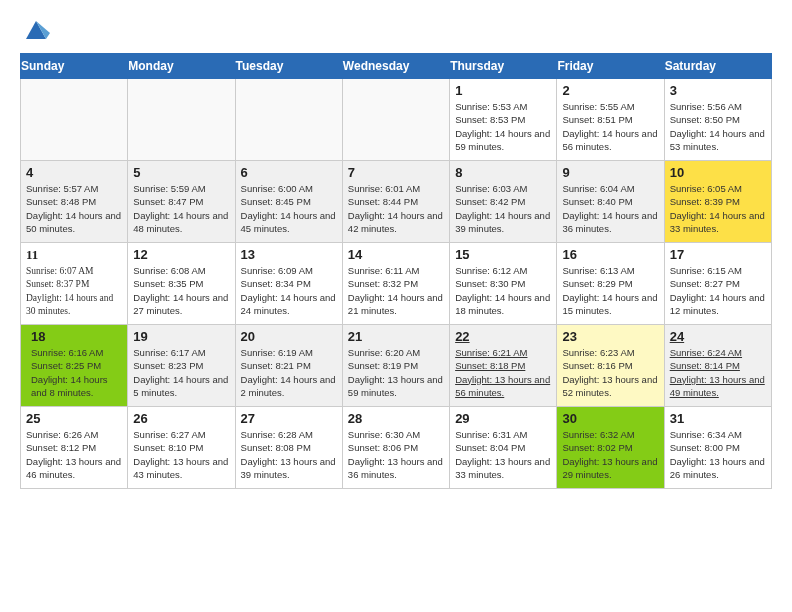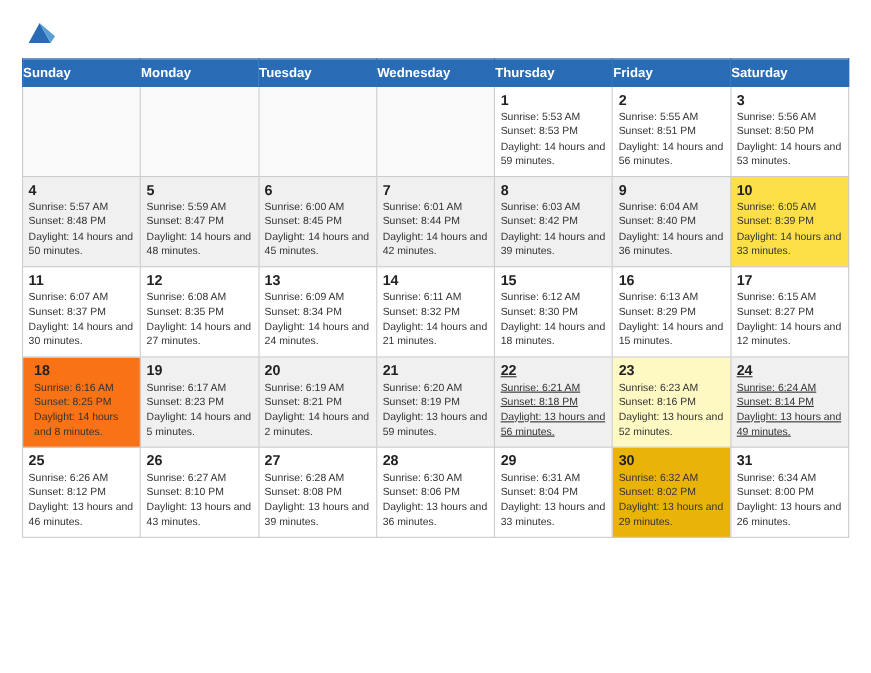--- a/index.html
+++ b/index.html
@@ -170,21 +170,21 @@
           <td style="background: rgb(240, 240, 240);">
             <div class="day-number">9</div>
             <div class="day-info">Sunrise: 6:04 AM<br>Sunset: 8:40 PM<br>Daylight: 14 hours and 36 minutes.</div>
           </td>
           <td style="background: #fde047;">
             <div class="day-number">10</div>
             <div class="day-info">Sunrise: 6:05 AM<br>Sunset: 8:39 PM<br>Daylight: 14 hours and 33 minutes.</div>
           </td>
         </tr>
         <tr>
-          <td style="background: rgb(255, 255, 255);">
+          <td style="background: rgb(255, 255, 255); font-family: Liberation Serif, serif;">
             <div class="day-number">11</div>
             <div class="day-info">Sunrise: 6:07 AM<br>Sunset: 8:37 PM<br>Daylight: 14 hours and 30 minutes.</div>
           </td>
           <td style="background: rgb(255, 255, 255);">
             <div class="day-number">12</div>
             <div class="day-info">Sunrise: 6:08 AM<br>Sunset: 8:35 PM<br>Daylight: 14 hours and 27 minutes.</div>
           </td>
           <td style="background: rgb(255, 255, 255);">
             <div class="day-number">13</div>
             <div class="day-info">Sunrise: 6:09 AM<br>Sunset: 8:34 PM<br>Daylight: 14 hours and 24 minutes.</div>
@@ -200,21 +200,21 @@
           <td style="background: rgb(255, 255, 255);">
             <div class="day-number">16</div>
             <div class="day-info">Sunrise: 6:13 AM<br>Sunset: 8:29 PM<br>Daylight: 14 hours and 15 minutes.</div>
           </td>
           <td style="background: rgb(255, 255, 255);">
             <div class="day-number">17</div>
             <div class="day-info">Sunrise: 6:15 AM<br>Sunset: 8:27 PM<br>Daylight: 14 hours and 12 minutes.</div>
           </td>
         </tr>
         <tr>
-          <td style="background: #f97316; padding-left: 10px;">
+          <td style="background: #84cc16; padding-left: 10px;">
             <div class="day-number">18</div>
             <div class="day-info">Sunrise: 6:16 AM<br>Sunset: 8:25 PM<br>Daylight: 14 hours and 8 minutes.</div>
           </td>
           <td style="background: rgb(240, 240, 240);">
             <div class="day-number">19</div>
             <div class="day-info">Sunrise: 6:17 AM<br>Sunset: 8:23 PM<br>Daylight: 14 hours and 5 minutes.</div>
           </td>
           <td style="background: rgb(240, 240, 240);">
             <div class="day-number">20</div>
             <div class="day-info">Sunrise: 6:19 AM<br>Sunset: 8:21 PM<br>Daylight: 14 hours and 2 minutes.</div>
@@ -250,21 +250,21 @@
             <div class="day-info">Sunrise: 6:28 AM<br>Sunset: 8:08 PM<br>Daylight: 13 hours and 39 minutes.</div>
           </td>
           <td style="background: rgb(255, 255, 255);">
             <div class="day-number">28</div>
             <div class="day-info">Sunrise: 6:30 AM<br>Sunset: 8:06 PM<br>Daylight: 13 hours and 36 minutes.</div>
           </td>
           <td style="background: rgb(255, 255, 255);">
             <div class="day-number">29</div>
             <div class="day-info">Sunrise: 6:31 AM<br>Sunset: 8:04 PM<br>Daylight: 13 hours and 33 minutes.</div>
           </td>
-          <td style="background: #eab308; margin-top: 20px;">
+          <td style="background: #84cc16; margin-top: 20px;">
             <div class="day-number">30</div>
             <div class="day-info">Sunrise: 6:32 AM<br>Sunset: 8:02 PM<br>Daylight: 13 hours and 29 minutes.</div>
           </td>
           <td style="background: rgb(255, 255, 255);">
             <div class="day-number">31</div>
             <div class="day-info">Sunrise: 6:34 AM<br>Sunset: 8:00 PM<br>Daylight: 13 hours and 26 minutes.</div>
           </td>
         </tr>
       </tbody>
   </table>

